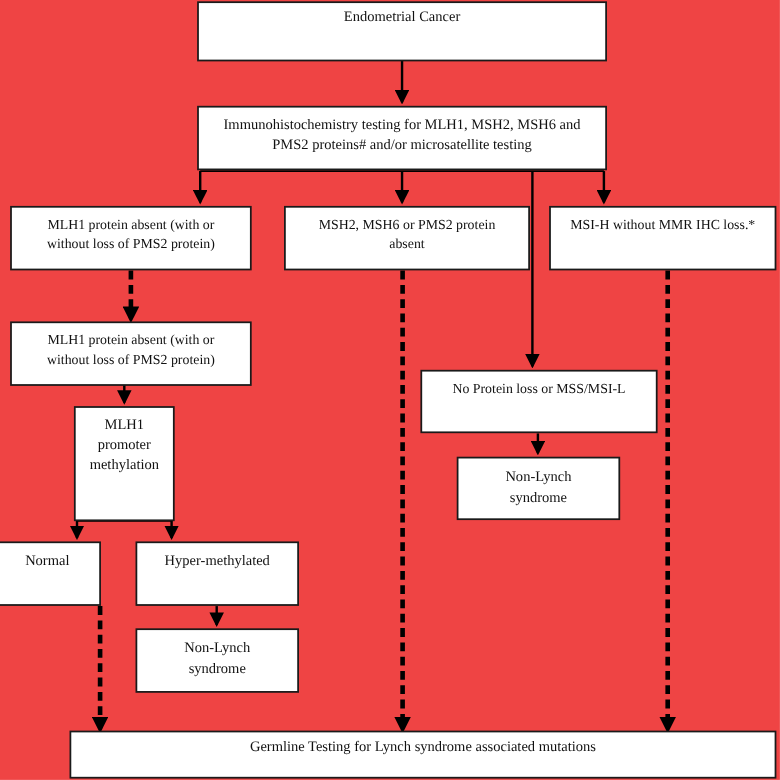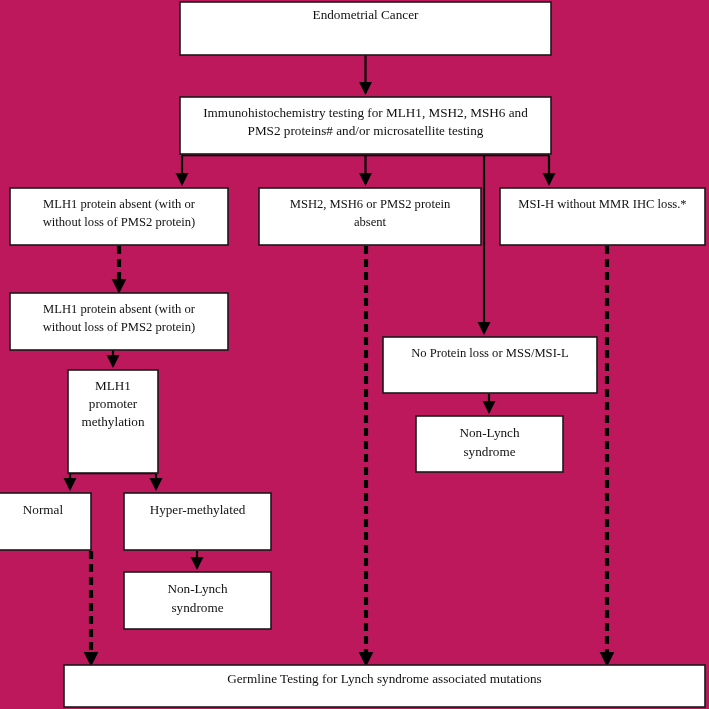--- a/index.html
+++ b/index.html
@@ -4,21 +4,21 @@
 <style>
   html, body {
     margin: 0;
     padding: 0;
     background: #ffffff;
   }
   #diagram-root {
     position: relative;
     width: 709px;
     height: 709px;
-    background: #be185d;
+    background: #ef4444;
     font-family: "Liberation Serif", "DejaVu Serif", serif;
     overflow: hidden;
   }
   svg.flow {
     position: absolute;
     left: 0;
     top: 0;
     width: 709px;
     height: 709px;
   }

